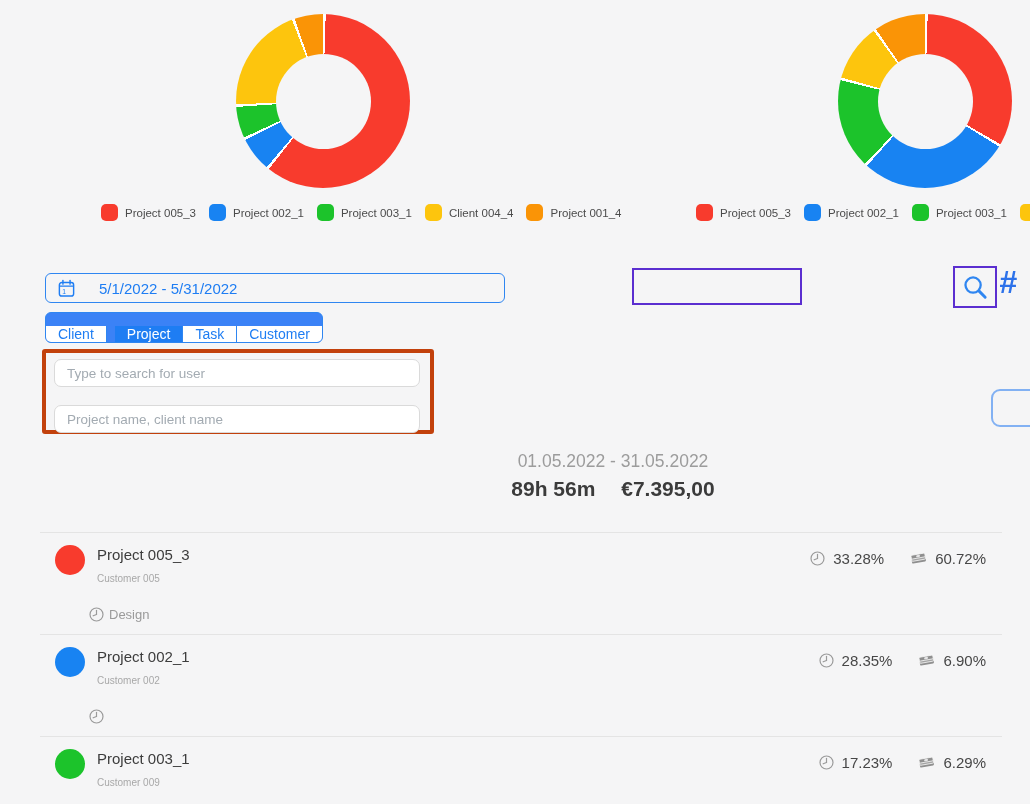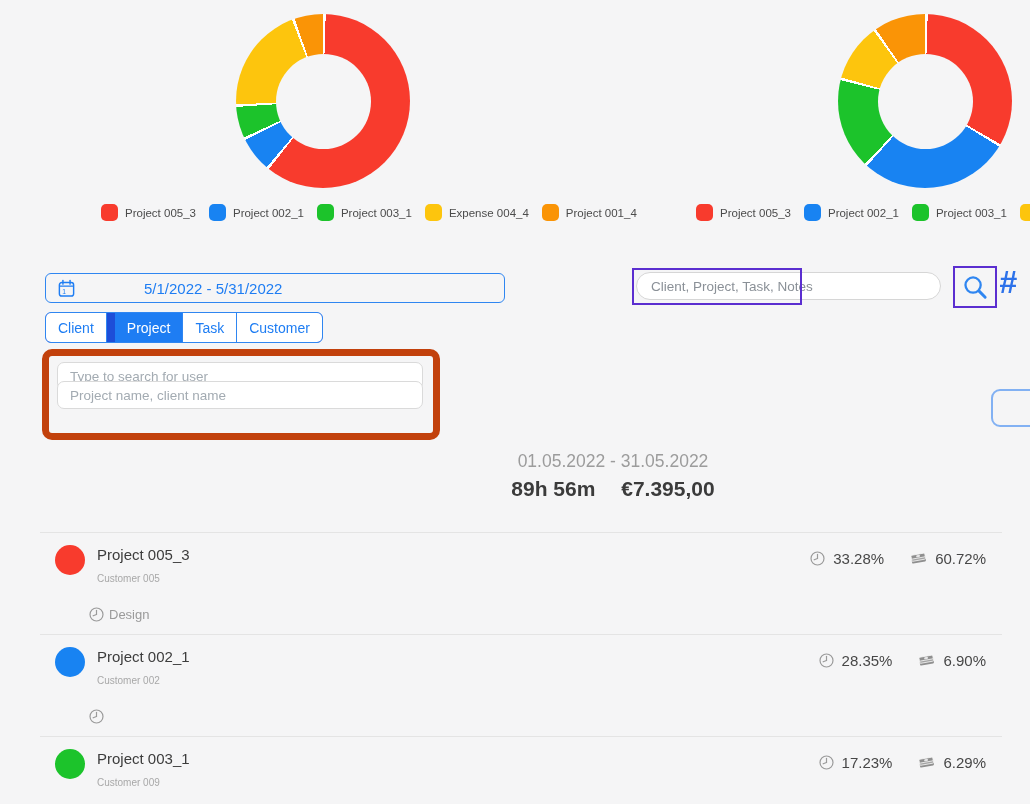--- a/index.html
+++ b/index.html
@@ -16,41 +16,41 @@
   
   .legend{position:absolute;top:204px;display:flex;align-items:center;white-space:nowrap;}
   #legend-left{left:101px;}
   #legend-right{left:696px;width:334px;overflow:hidden;}
   .legend-item{display:flex;align-items:center;margin-right:13px;flex:0 0 auto;}
   .chip{width:17px;height:17px;border-radius:5px;margin-right:7px;flex:0 0 auto;}
   .legend-lbl{font-size:11.5px;color:#4b4b4b;}
 
   
   #datepicker{position:absolute;left:45px;top:273px;width:458px;height:28px;
-              border:1.5px solid #2f86f1;border-radius:6px;display:flex;align-items:center;cursor:pointer;gap:45px;}
+              border:1.5px solid #2f86f1;border-radius:6px;display:flex;align-items:center;cursor:pointer;}
   #datepicker .cal{margin-left:11px;display:flex;}
   #datepicker .txt{margin-left:23px;color:#1e7df3;font-size:15px;}
 
   
   #tabs{position:absolute;left:45px;top:312px;height:29px;border:1.5px solid #2f86f1;
-        border-radius:6px;display:flex;background:#1d4ed8;overflow:hidden;}
+        border-radius:6px;display:flex;background:#3b82f6;overflow:hidden;align-items:flex-end;}
   .tab{padding:0 12px;font-size:14px;color:#1e7df3;display:flex;align-items:center;
        border:none;border-right:1.5px solid #2f86f1;background:#fff;cursor:pointer;
        font-family:inherit;}
   .tab:last-child{border-right:none;}
   .tab.active{background:#1e7df3;color:#fff;margin-left:8px;}
 
   
   #filter-box{position:absolute;left:42px;top:349px;width:384px;height:77px;
-              border:7px solid #c2410c;border-radius:10px;}
+              border:4px solid #c2410c;border-radius:3px;}
   .ffield{position:absolute;left:8px;width:340px;height:26px;border:1px solid #dadada;border-radius:7px;
           background:#fff;padding:0 12px;font-size:13.5px;color:#333;font-family:inherit;outline:none;}
   .ffield::placeholder{color:#a3abb2;}
   #user-field{top:6px;}
-  #project-field{top:25px;}
+  #project-field{top:52px;}
 
   
   #search-field{position:absolute;left:636px;top:272px;width:275px;height:26px;border:1px solid #d6d6d6;
                 border-radius:14px;background:#fff;padding:0 14px;font-size:13.5px;color:#333;
                 font-family:inherit;outline:none;}
   #search-field::placeholder{color:#8a9097;}
   .anno{position:absolute;border:2px solid #5b2ed0;pointer-events:none;}
   #search-anno{left:632px;top:268px;width:166px;height:33px;}
   #searchbtn-box{position:absolute;left:953px;top:266px;width:40px;height:38px;border:2px solid #5b2ed0;
                  display:flex;align-items:center;justify-content:center;cursor:pointer;}
@@ -100,21 +100,21 @@
     <span class="legend-lbl">Project 002_1</span>
   </div>
 
   <div class="legend-item">
     <span class="chip" style="background: rgb(28, 195, 43);"></span>
     <span class="legend-lbl">Project 003_1</span>
   </div>
 
   <div class="legend-item">
     <span class="chip" style="background: rgb(253, 197, 13);"></span>
-    <span class="legend-lbl">Expense 004_4</span>
+    <span class="legend-lbl">Client 004_4</span>
   </div>
 
   <div class="legend-item">
     <span class="chip" style="background: rgb(250, 148, 6);"></span>
     <span class="legend-lbl">Project 001_4</span>
   </div>
 </div>
   <div class="legend" id="legend-right">
   <div class="legend-item">
     <span class="chip" style="background: rgb(248, 59, 45);"></span>
@@ -156,21 +156,20 @@
       <button class="tab active">Project</button>
       <button class="tab">Task</button>
       <button class="tab">Customer</button>
     </div>
 
   <div id="filter-box">
     <input class="ffield" id="user-field" placeholder="Type to search for user" style="">
     <input class="ffield" id="project-field" placeholder="Project name, client name" style="">
   </div>
 
-  <input id="search-field" placeholder="Client, Project, Task, Notes" style="">
   <div class="anno" id="search-anno"></div>
   <div id="searchbtn-box">
     <svg width="29" height="29" viewBox="0 0 24 24" fill="none">
       <circle cx="10" cy="10" r="6.3" stroke="#2f86f1" stroke-width="1.9"></circle>
       <line x1="14.8" y1="14.8" x2="20" y2="20" stroke="#2f86f1" stroke-width="2.4" stroke-linecap="round"></line>
     </svg>
   </div>
   <div id="hash">#</div>
   <div id="edge-button"></div>
 

